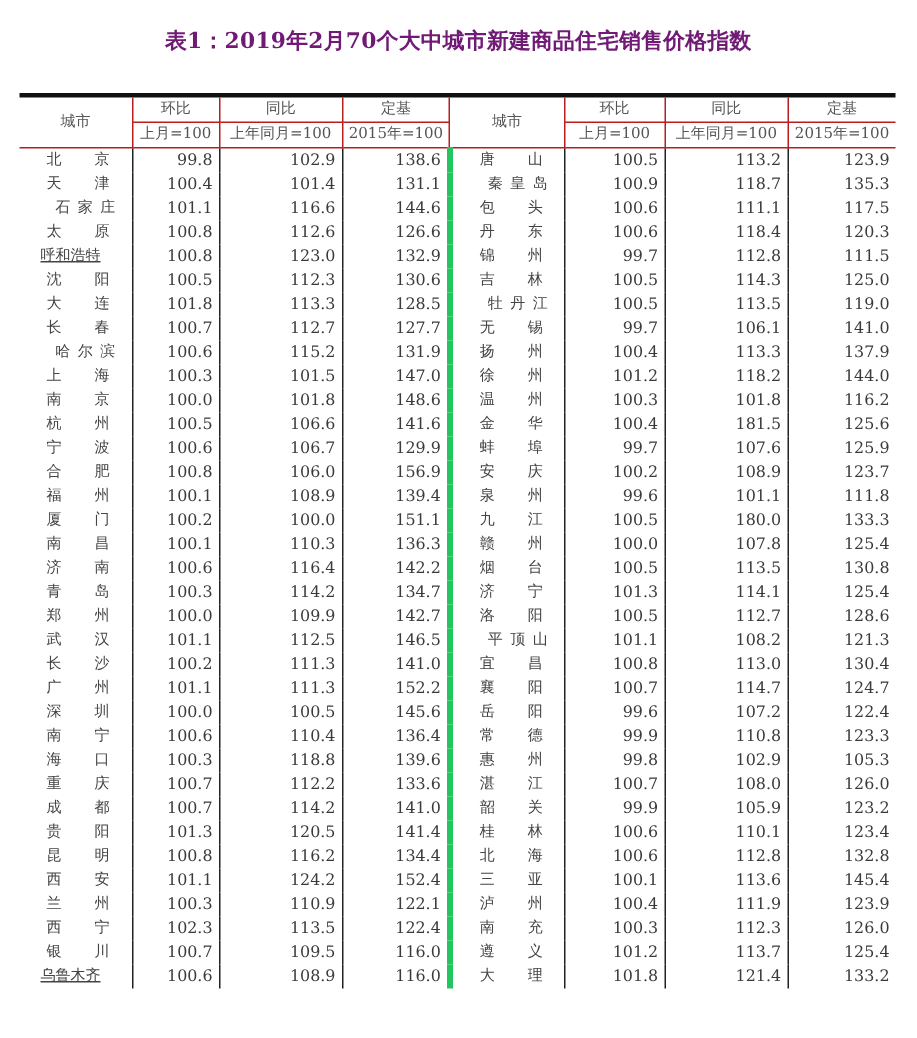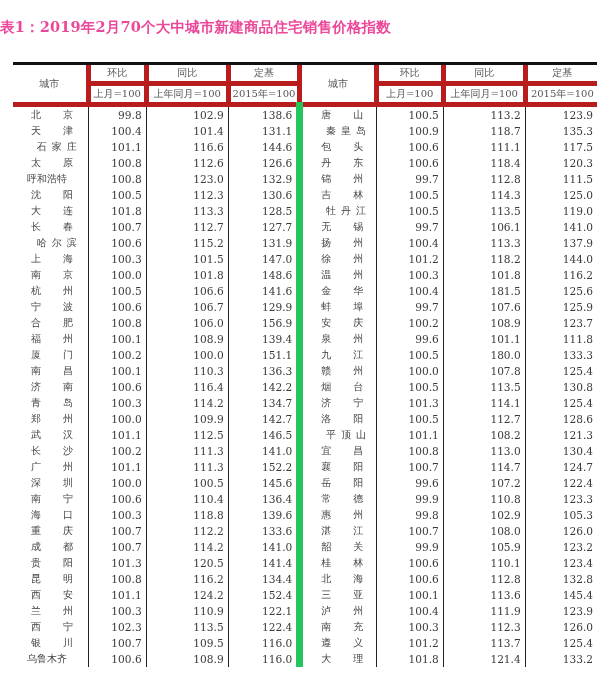--- a/index.html
+++ b/index.html
@@ -2,52 +2,52 @@
 <html><head>
 <meta charset="utf-8">
 <style>
   html, body { margin: 0; padding: 0; background: #ffffff; }
   body {
     width: 611px; height: 692px; overflow: hidden; position: relative;
     font-family: "DejaVu Serif", "Liberation Serif", serif;
     color: #333;
   }
   .title {
-    position: absolute; left: 0; top: 18px; width: 611px; 
-    font-family: "DejaVu Serif", serif; font-weight: bold; font-size: 14.5px; color: #ec4899;
+    position: absolute; left: 0; top: 18px; width: 611px; text-align: center;
+    font-family: "DejaVu Serif", serif; font-weight: bold; font-size: 14.5px; color: #701a75;
     letter-spacing: 0.2px;
   }
   .topline {
     position: absolute; left: 13px; top: 62px; width: 584px; height: 3px; background: #111;
   }
   table.idx {
     position: absolute; left: 13px; top: 65px; width: 584px;
     border-collapse: collapse; table-layout: fixed;
     font-size: 10.6px; color: #3a3a3a;
   }
   table.idx td, table.idx th {
     padding: 0; height: 16px; line-height: 16px; white-space: nowrap; overflow: hidden;
   }
   table.idx th {
     font-weight: normal; font-family: "DejaVu Sans", sans-serif; font-size: 10px; color: #555;
-    text-align: center; border: 5px solid #b91c1c;
+    text-align: center; border: 1px solid #b91c1c;
   }
   table.idx th.sub { font-family: "DejaVu Serif", serif; font-size: 10px; }
   table.idx thead tr:first-child th { border-top: none; }
   table.idx th.city { border-left: none; }
   table.idx th.lastcol { border-right: none; }
   td.city {
     font-family: "DejaVu Sans", sans-serif; font-size: 10px; color: #444; padding-left: 18px !important;
   }
   td.city.two { letter-spacing: 22px; }
   td.city.three { letter-spacing: 5px; text-align: center; }
-  td.city.four { letter-spacing: 0px; padding-left: 14px !important; }
+  td.city.four { letter-spacing: 0px; padding-left: 14px !important; text-decoration: underline; }
   td.num { text-align: right; padding-right: 4px !important; }
   td.b-l { border-left: 1px solid #222; }
-  td.b-r { border-right: 7px solid #22c55e; }
+  td.b-r { border-right: 4px solid #22c55e; }
   col.c-city { width: 66px; }
   col.c-hb { width: 51px; }
   col.c-tb { width: 72px; }
   col.c-dj { width: 63px; }
   col.c-city2 { width: 67px; }
   col.c-hb2 { width: 59px; }
   col.c-tb2 { width: 72px; }
   col.c-dj2 { width: 63px; }
   .watermark {
     position: absolute; left: 496px; top: 678px; width: 80px; height: 14px;

